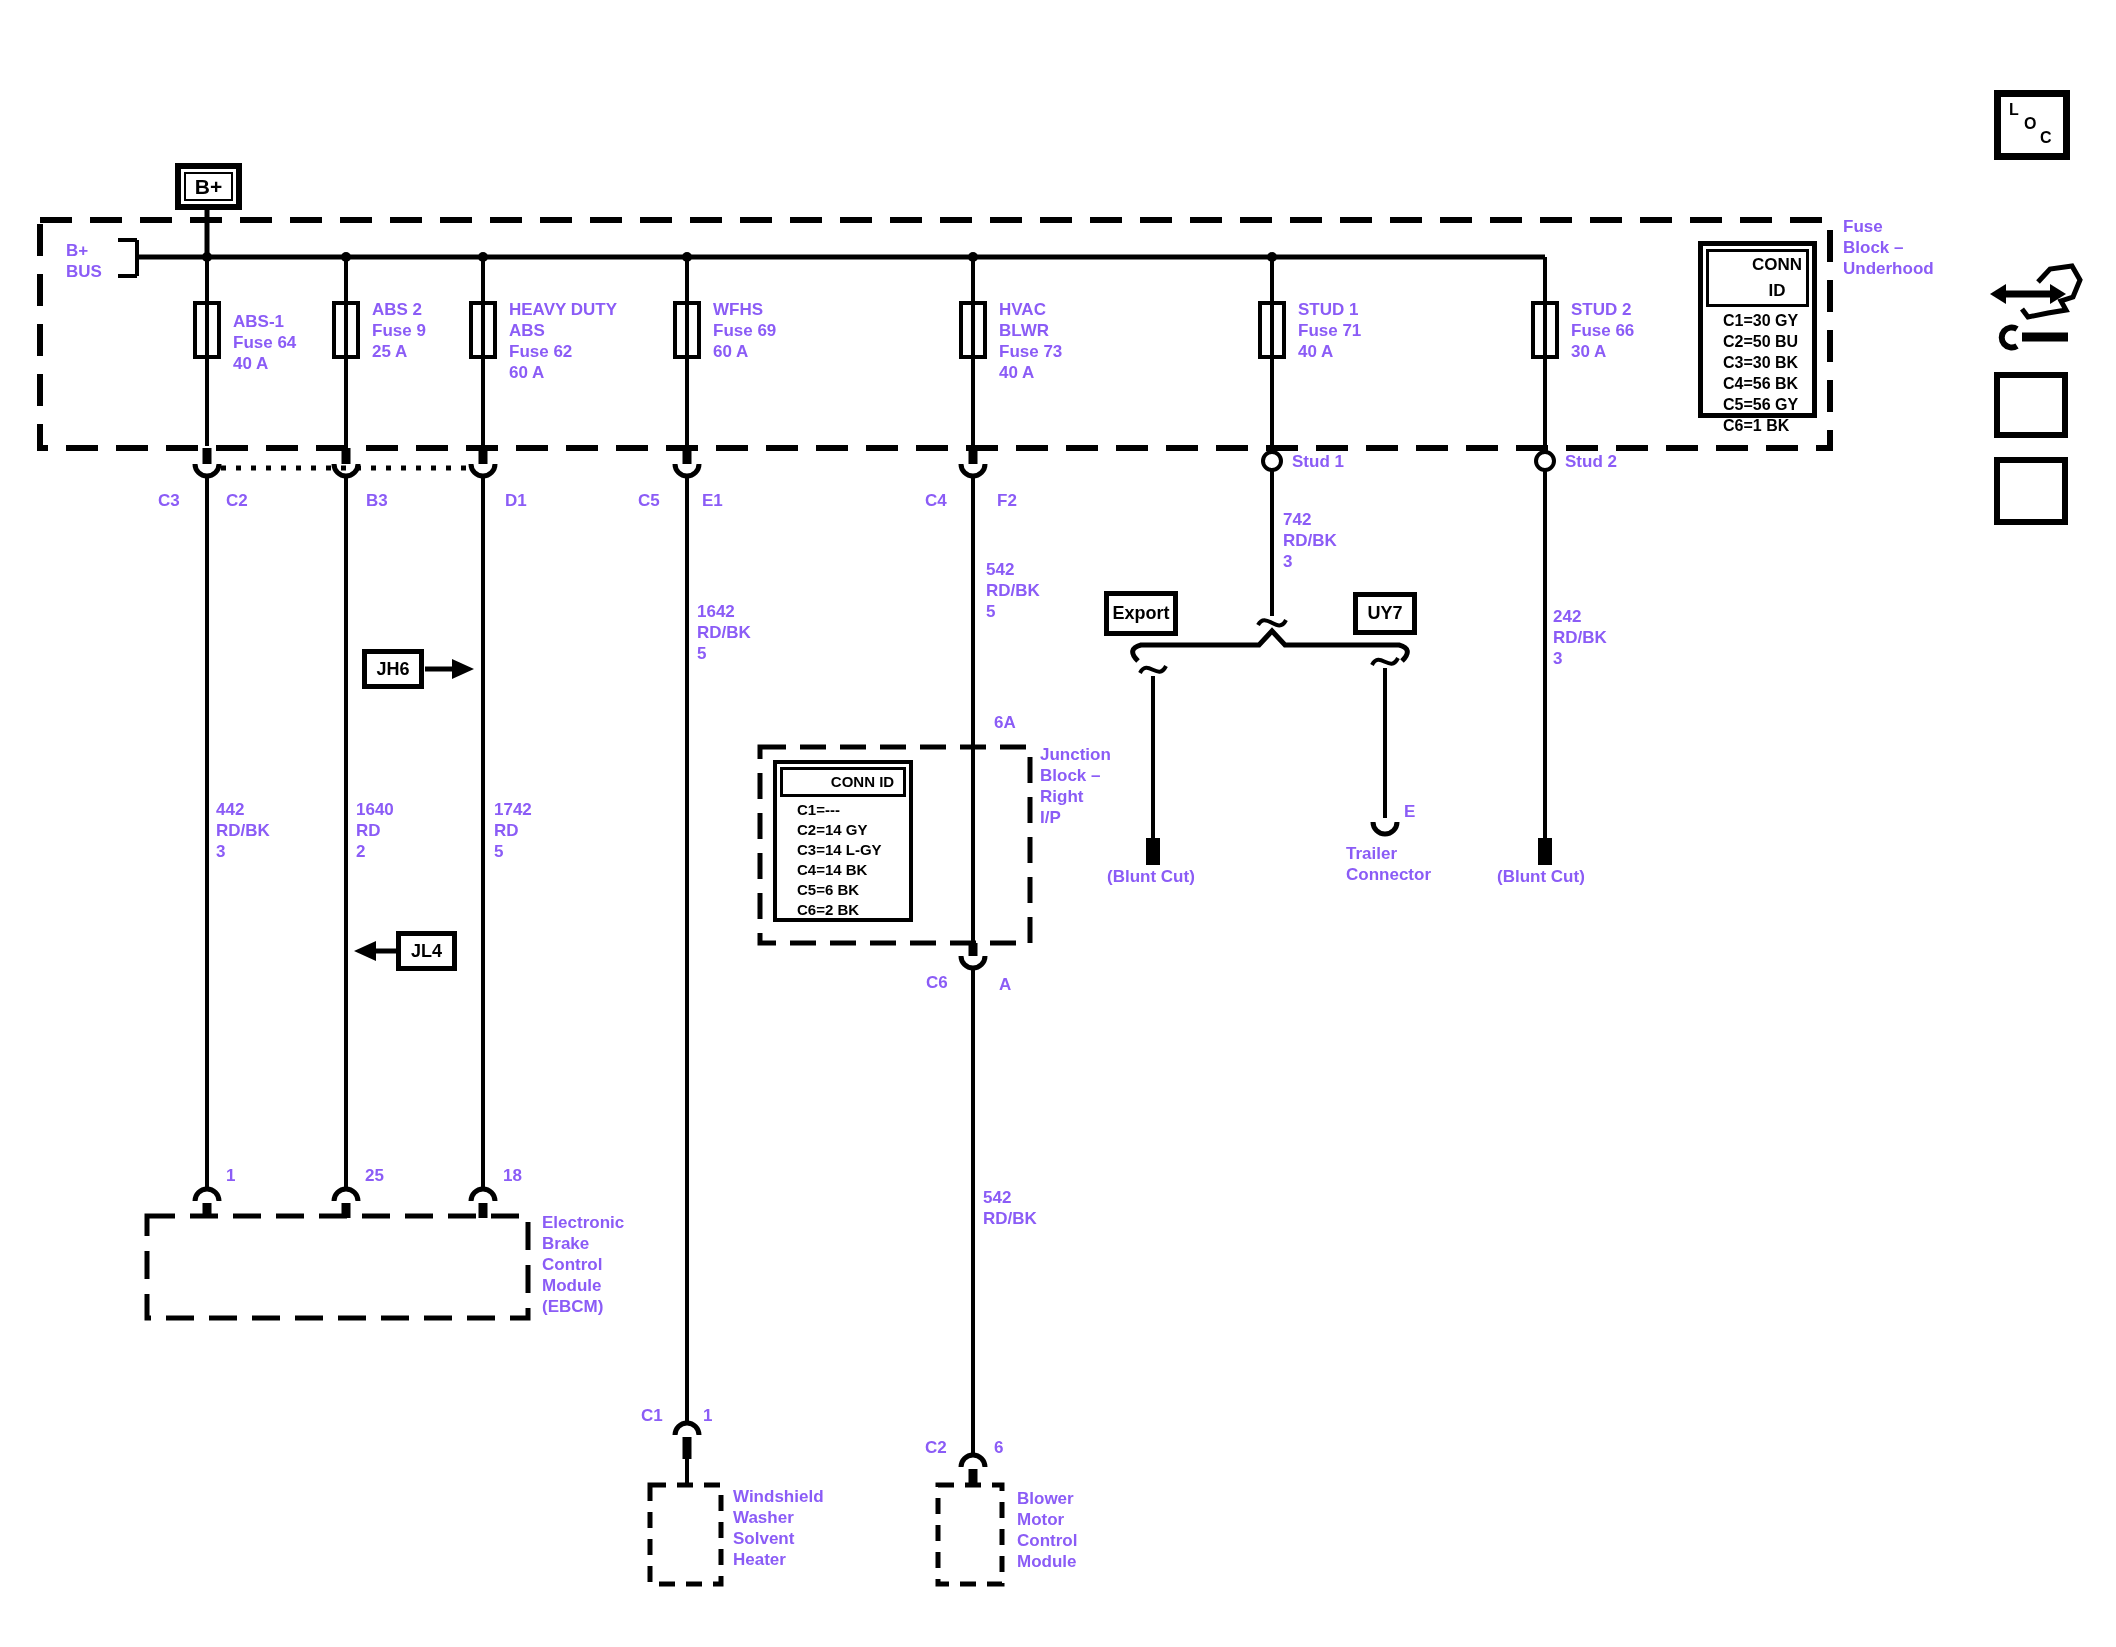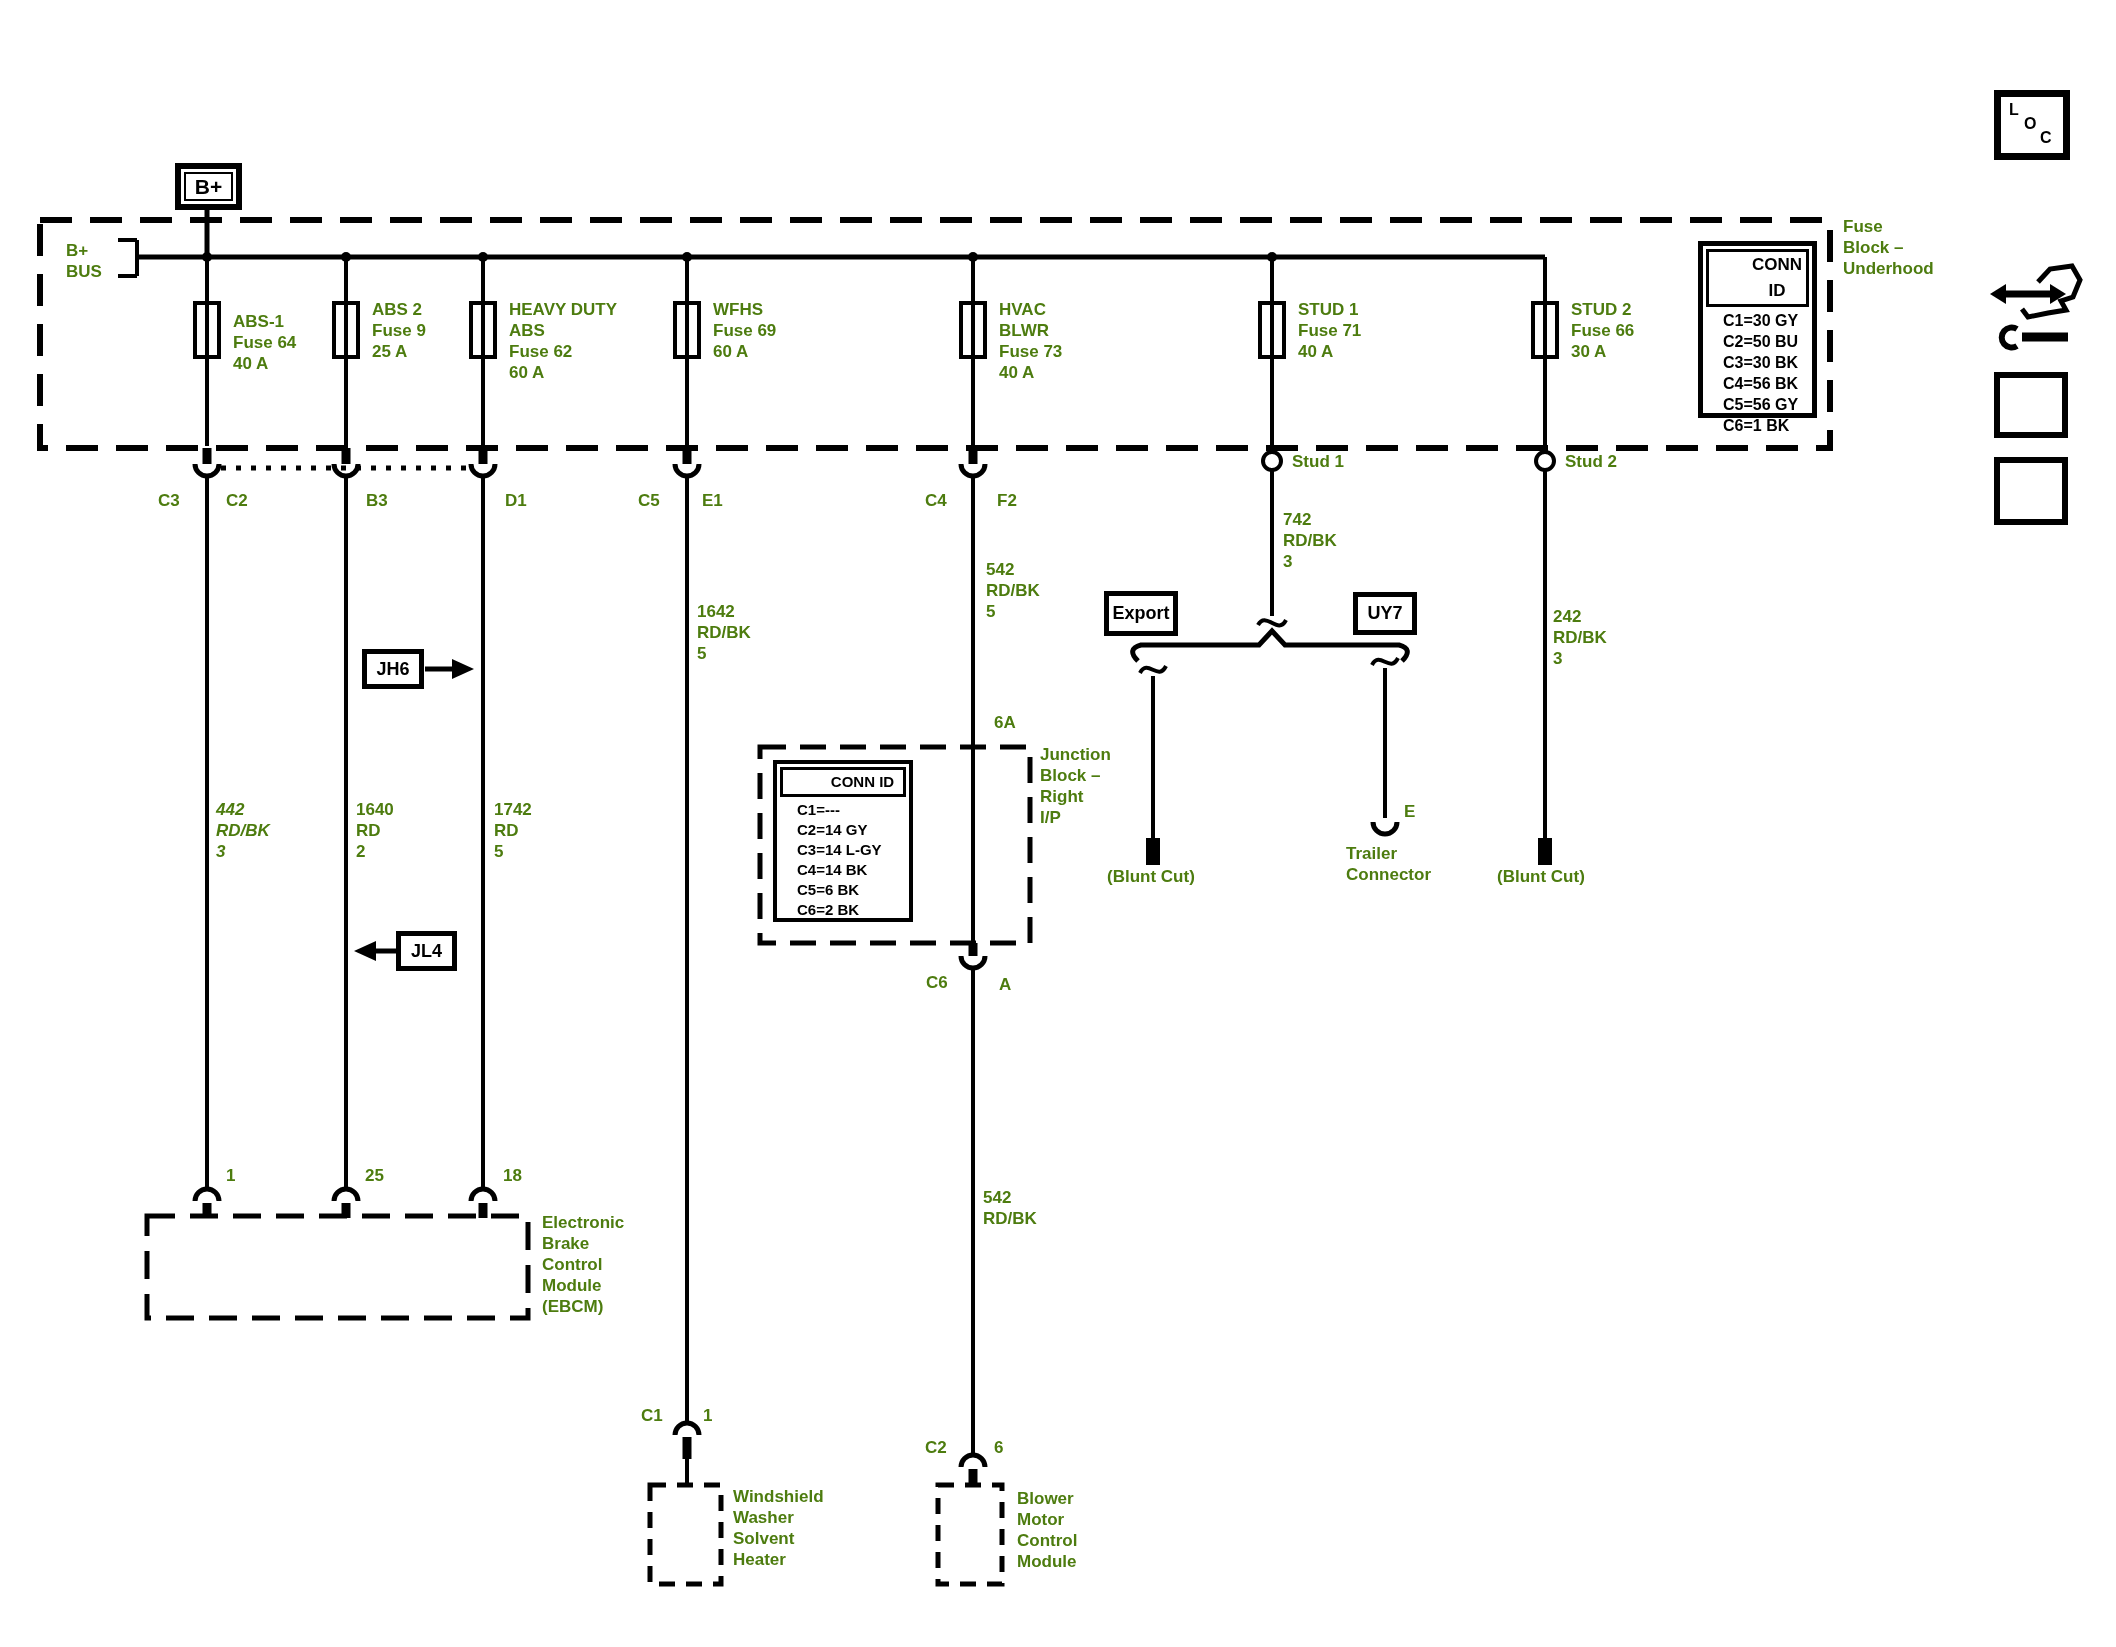--- a/index.html
+++ b/index.html
@@ -1,20 +1,20 @@
 <!DOCTYPE html>
 <html><head>
 <meta charset="utf-8">
 <style>
   html,body{margin:0;padding:0;background:#fff;}
   #stage{position:relative;width:2116px;height:1647px;background:#fff;overflow:hidden;
          font-family:"Liberation Sans",sans-serif;color:#000;}
   #wires{position:absolute;left:0;top:0;z-index:1;}
   .lbl{position:absolute;z-index:2;font:bold 17px/21px "Liberation Sans",sans-serif;
-       color:#4d7c0f;white-space:pre-line;}
+       color:#8b5cf6;white-space:pre-line;}
   .optbox{position:absolute;z-index:3;background:#fff;border:5px solid #000;
           display:flex;align-items:center;justify-content:center;
           font:bold 18px "Liberation Sans",sans-serif;}
   .bplus{border-width:6px;box-shadow:inset 0 0 0 3px #fff,inset 0 0 0 5px #000;
          font-size:21px;}
   .connid{position:absolute;z-index:3;background:#fff;border:5px solid #000;}
   .connid .hdr{margin:3px;border:3px solid #000;text-align:center;
                font:bold 17px/26px "Liberation Sans",sans-serif;padding-left:39px;}
   .connid .row{padding:0 20px;font:bold 16px/21px "Liberation Sans",sans-serif;white-space:pre;}
   .connid.mid{border-width:4px;}
@@ -244,21 +244,21 @@
 3</div>
   <div class="lbl" style="left:697px;top:561px;margin-top:40px;">1642
 RD/BK
 5</div>
   <div class="lbl" style="left:986px;top:559px;">542
 RD/BK
 5</div>
   <div class="lbl" style="left:1553px;top:606px;">242
 RD/BK
 3</div>
-  <div class="lbl" style="left:216px;top:799px;font-style:italic;">442
+  <div class="lbl" style="left:216px;top:799px;">442
 RD/BK
 3</div>
   <div class="lbl" style="left:356px;top:799px;">1640
 RD
 2</div>
   <div class="lbl" style="left:494px;top:799px;">1742
 RD
 5</div>
   <div class="lbl" style="left:983px;top:1187px;">542
 RD/BK</div>

